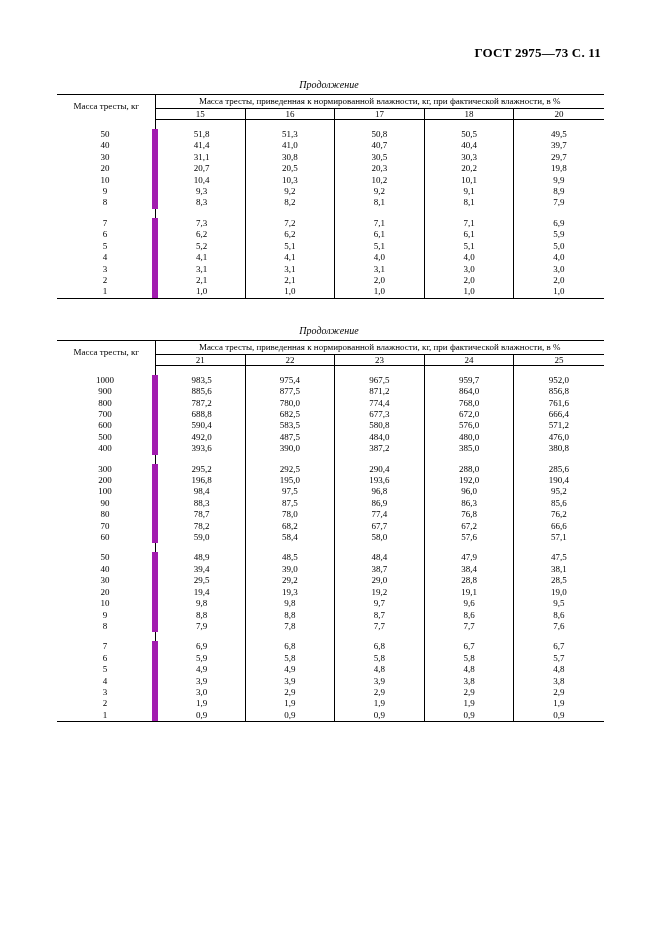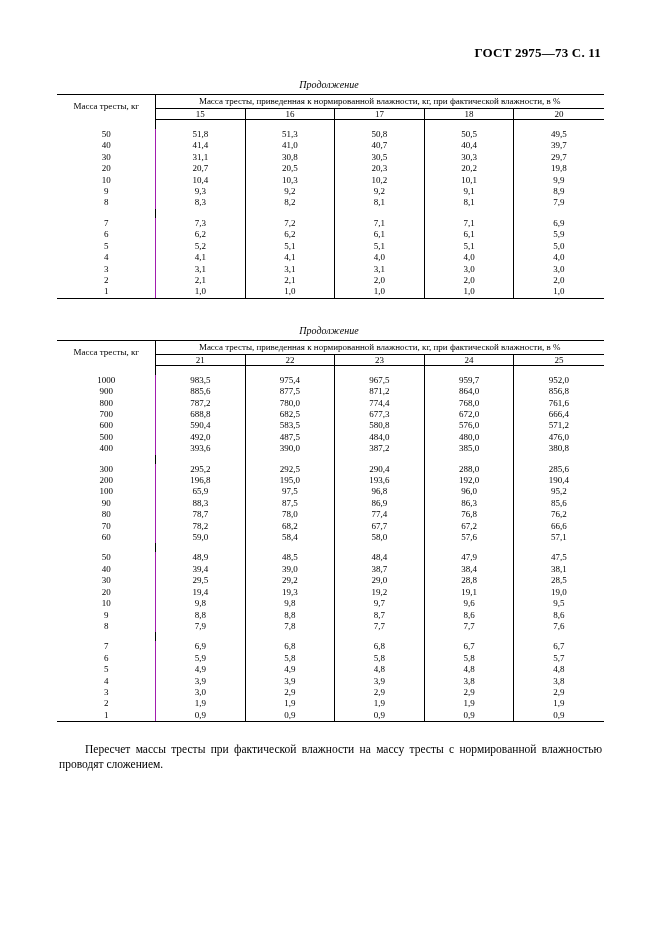--- a/index.html
+++ b/index.html
@@ -78,21 +78,21 @@
   }
   .hdr-row-bottom td {
     border-bottom: 1.6px solid #000;
   }
   .data td {
     font-size: 9px;
     line-height: 11.4px;
     height: 11.4px;
   }
   .data td.c0 {
-    border-right: 1px solid #a21caf;
+    border-right: 6px solid #a21caf;
   }
   .data td.c1, .data td.c2, .data td.c3, .data td.c4 {
     border-right: 1px solid #000;
   }
   .data td.c5 {
     border-right: none;
   }
   .spacer td {
     height: 9px;
     font-size: 0;
@@ -410,21 +410,21 @@
         <tr class="data">
           <td class="c0">200</td>
           <td class="c1">196,8</td>
           <td class="c2">195,0</td>
           <td class="c3">193,6</td>
           <td class="c4">192,0</td>
           <td class="c5">190,4</td>
         </tr>
         <tr class="data">
           <td class="c0">100</td>
-          <td class="c1">65,9</td>
+          <td class="c1">98,4</td>
           <td class="c2">97,5</td>
           <td class="c3">96,8</td>
           <td class="c4">96,0</td>
           <td class="c5">95,2</td>
         </tr>
         <tr class="data">
           <td class="c0">90</td>
           <td class="c1">88,3</td>
           <td class="c2">87,5</td>
           <td class="c3">86,9</td>
@@ -593,15 +593,14 @@
             <td></td>
             <td></td>
             <td></td>
             <td></td>
             <td></td>
         </tr>
       </tbody>
     </table>
   </div>
 
-  <div class="para"><span class="ind"></span><span>Пересчет массы тресты при фактической влажности на массу тресты с нормированной влажностью проводят сложением.</span></div>
 
 </div>
 
 </body></html>

